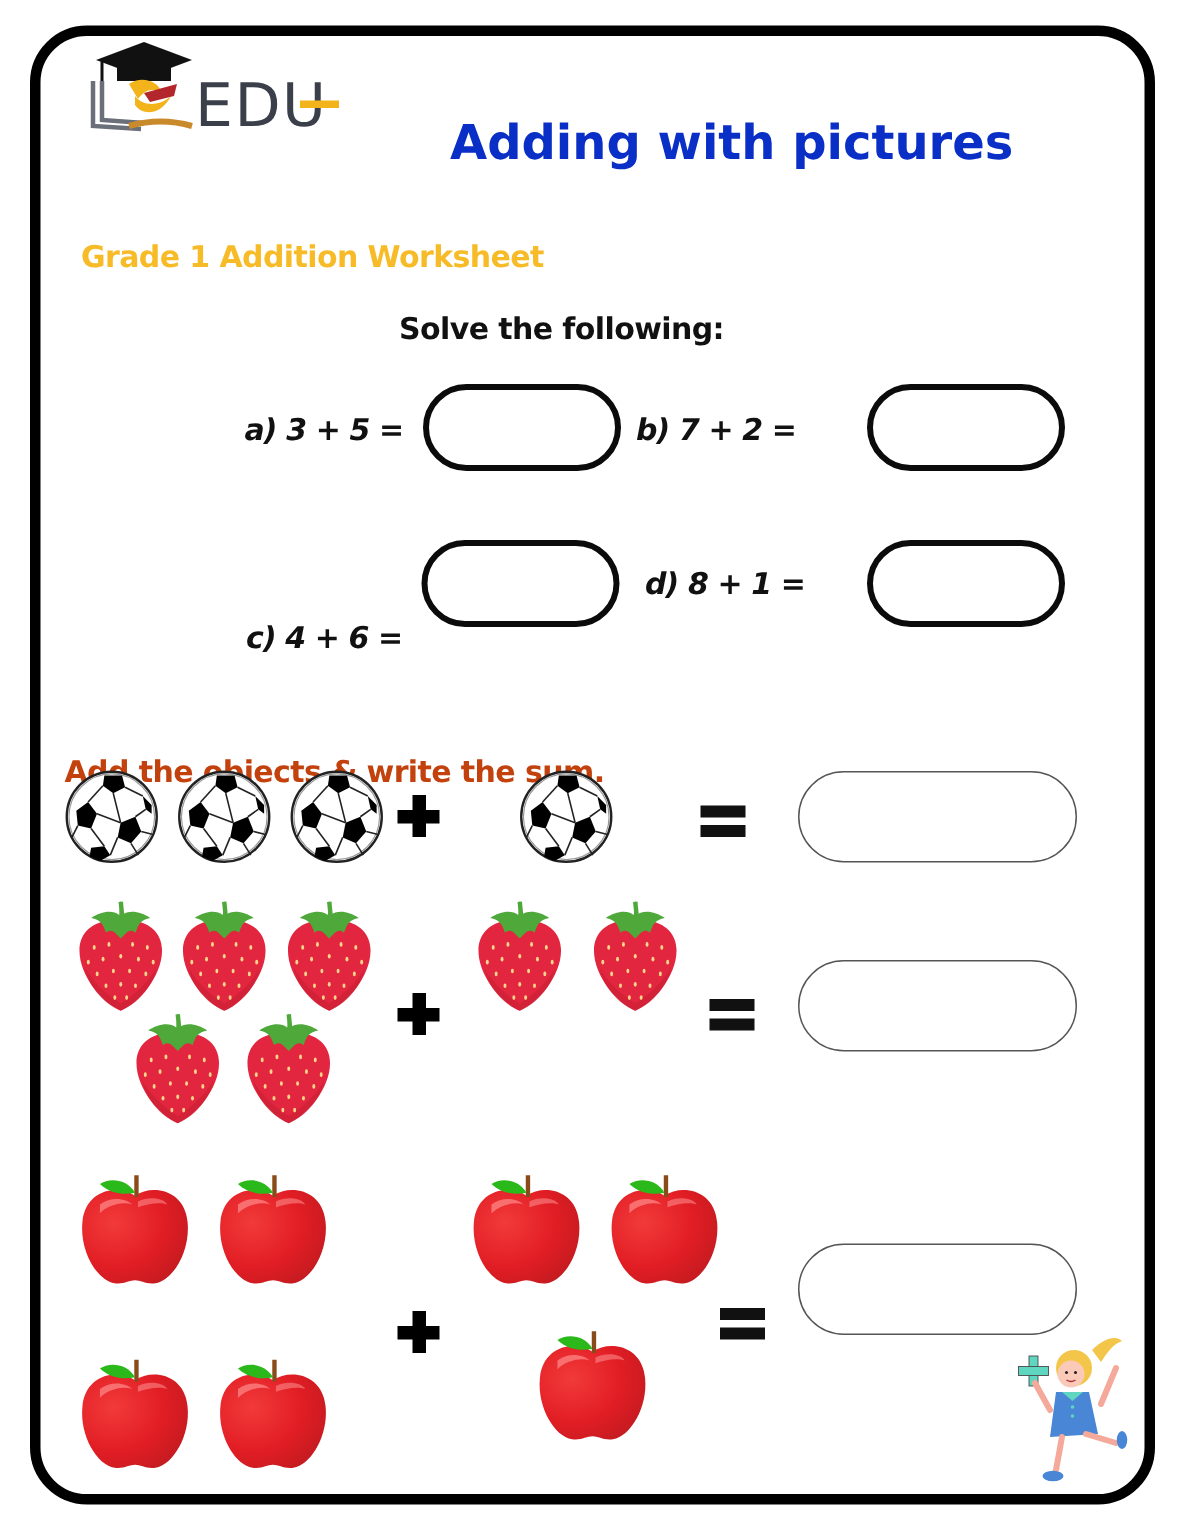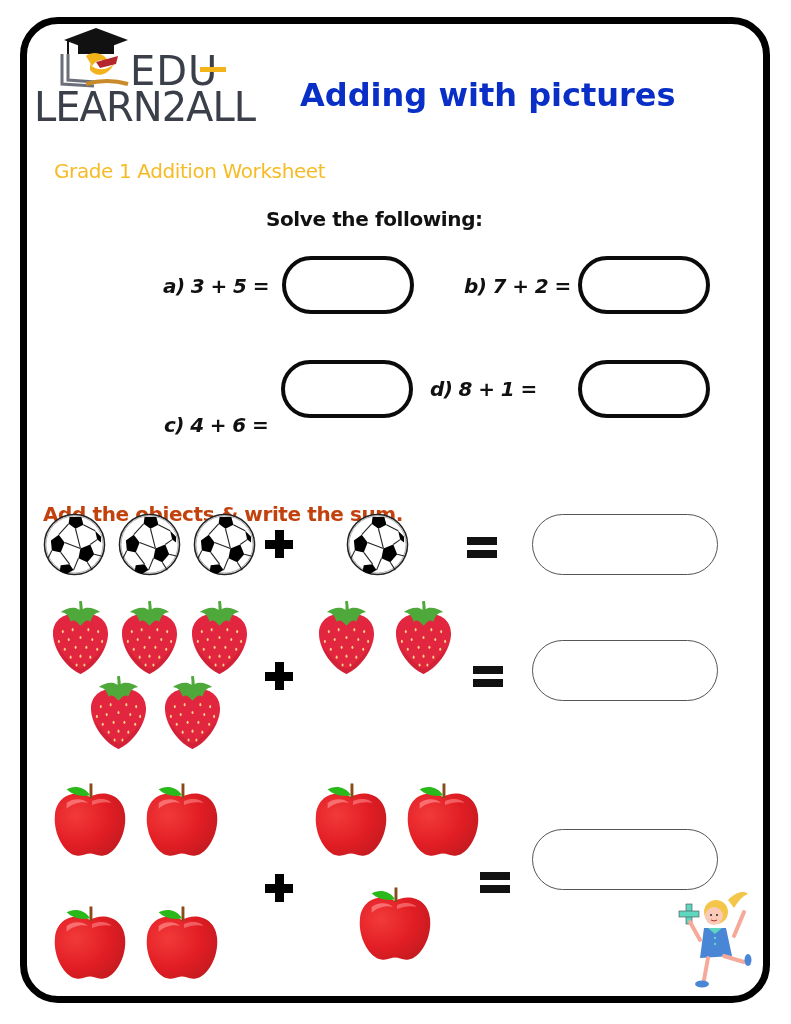--- a/index.html
+++ b/index.html
@@ -13,21 +13,21 @@
   .logo { position: absolute; left: 34px; top: 26px; width: 212px; height: 100px; }
   .logo-edu { position: absolute; left: 96px; top: 22px; font-size: 40px; font-weight: 400;
               color: #3a3f4a; letter-spacing: 1px; font-family: "DejaVu Sans", sans-serif; }
   .logo-dash { position: absolute; left: 166px; top: 41px; width: 26px; height: 5px; background: #f2b31b; }
   .logo-learn { position: absolute; left: 0px; top: 58px; font-size: 40px; color: #3a3f4a;
                 font-family: "DejaVu Sans", sans-serif; letter-spacing: -1px; font-weight: 400; }
 
   .title { position: absolute; left: 300px; top: 76px; font-size: 32px; font-weight: 700;
            color: #0a2fc7; font-family: "DejaVu Sans", sans-serif; white-space: nowrap; }
 
-  .subtitle { position: absolute; left: 54px; top: 159px; font-size: 20px; font-weight: 400;
+  .subtitle { position: absolute; left: 54px; top: 159px; font-size: 20px; font-weight: 700;
               color: #f6bb26; font-family: "DejaVu Sans", sans-serif; white-space: nowrap; letter-spacing: -0.4px; }
 
   .instr { position: absolute; left: 266px; top: 207px; font-size: 20px; font-weight: 700;
            color: #111; font-family: "DejaVu Sans", sans-serif; white-space: nowrap; letter-spacing: -0.4px; }
 
   .prob-label { position: absolute; font-size: 20px; font-weight: 700; color: #111;
                 font-family: "DejaVu Sans", sans-serif; white-space: nowrap; letter-spacing: -0.6px; font-style: italic; }
   .oval-thick { position: absolute; width: 124px; height: 50px; border: 4px solid #0b0b0b;
                 border-radius: 32px; background: #fff; }
 
@@ -129,33 +129,32 @@
     <line x1="12" y1="15" x2="12" y2="30" stroke="#111" stroke-width="2"></line>
     <path d="M6,28 L6,58 L38,60" stroke="#6a6f7a" stroke-width="3" fill="none"></path>
     <path d="M12,28 L12,54 L40,56" stroke="#6a6f7a" stroke-width="3" fill="none"></path>
     <path d="M30,30 C38,24 50,28 52,36 C46,32 40,34 36,40 Z" fill="#f2b31b"></path>
     <path d="M34,38 C40,46 52,44 58,38 C52,50 40,52 34,44 Z" fill="#f2b31b"></path>
     <path d="M40,36 L62,30 L60,38 L44,42 Z" fill="#b3262b"></path>
     <path d="M30,58 C44,54 58,54 72,58" stroke="#c98a2b" stroke-width="4" fill="none"></path>
   </svg>
   <div class="logo-edu">EDU</div>
   <div class="logo-dash"></div>
-  <div class="logo-learn">LEARN2ALL</div>
 </div>
 
 <div class="title">Adding with pictures</div>
 
 <div class="subtitle">Grade 1 Addition Worksheet</div>
 
 <div class="instr">Solve the following:</div>
 
 <div class="prob-label" style="left:163px;top:274px;">a) 3 + 5 =</div>
 <div class="oval-thick" style="left:282px;top:256px;"></div>
 
-<div class="prob-label" style="left:424px;top:274px;margin-left:40px;">b) 7 + 2 =</div>
+<div class="prob-label" style="left:424px;top:274px;">b) 7 + 2 =</div>
 <div class="oval-thick" style="left:578px;top:256px;"></div>
 
 <div class="prob-label" style="left:164px;top:377px;margin-top:36px;">c) 4 + 6 =</div>
 <div class="oval-thick" style="left:281px;top:360px;"></div>
 
 <div class="prob-label" style="left:430px;top:377px;">d) 8 + 1 =</div>
 <div class="oval-thick" style="left:578px;top:360px;"></div>
 
 <div class="section2">Add the objects &amp; write the sum.</div>
 

